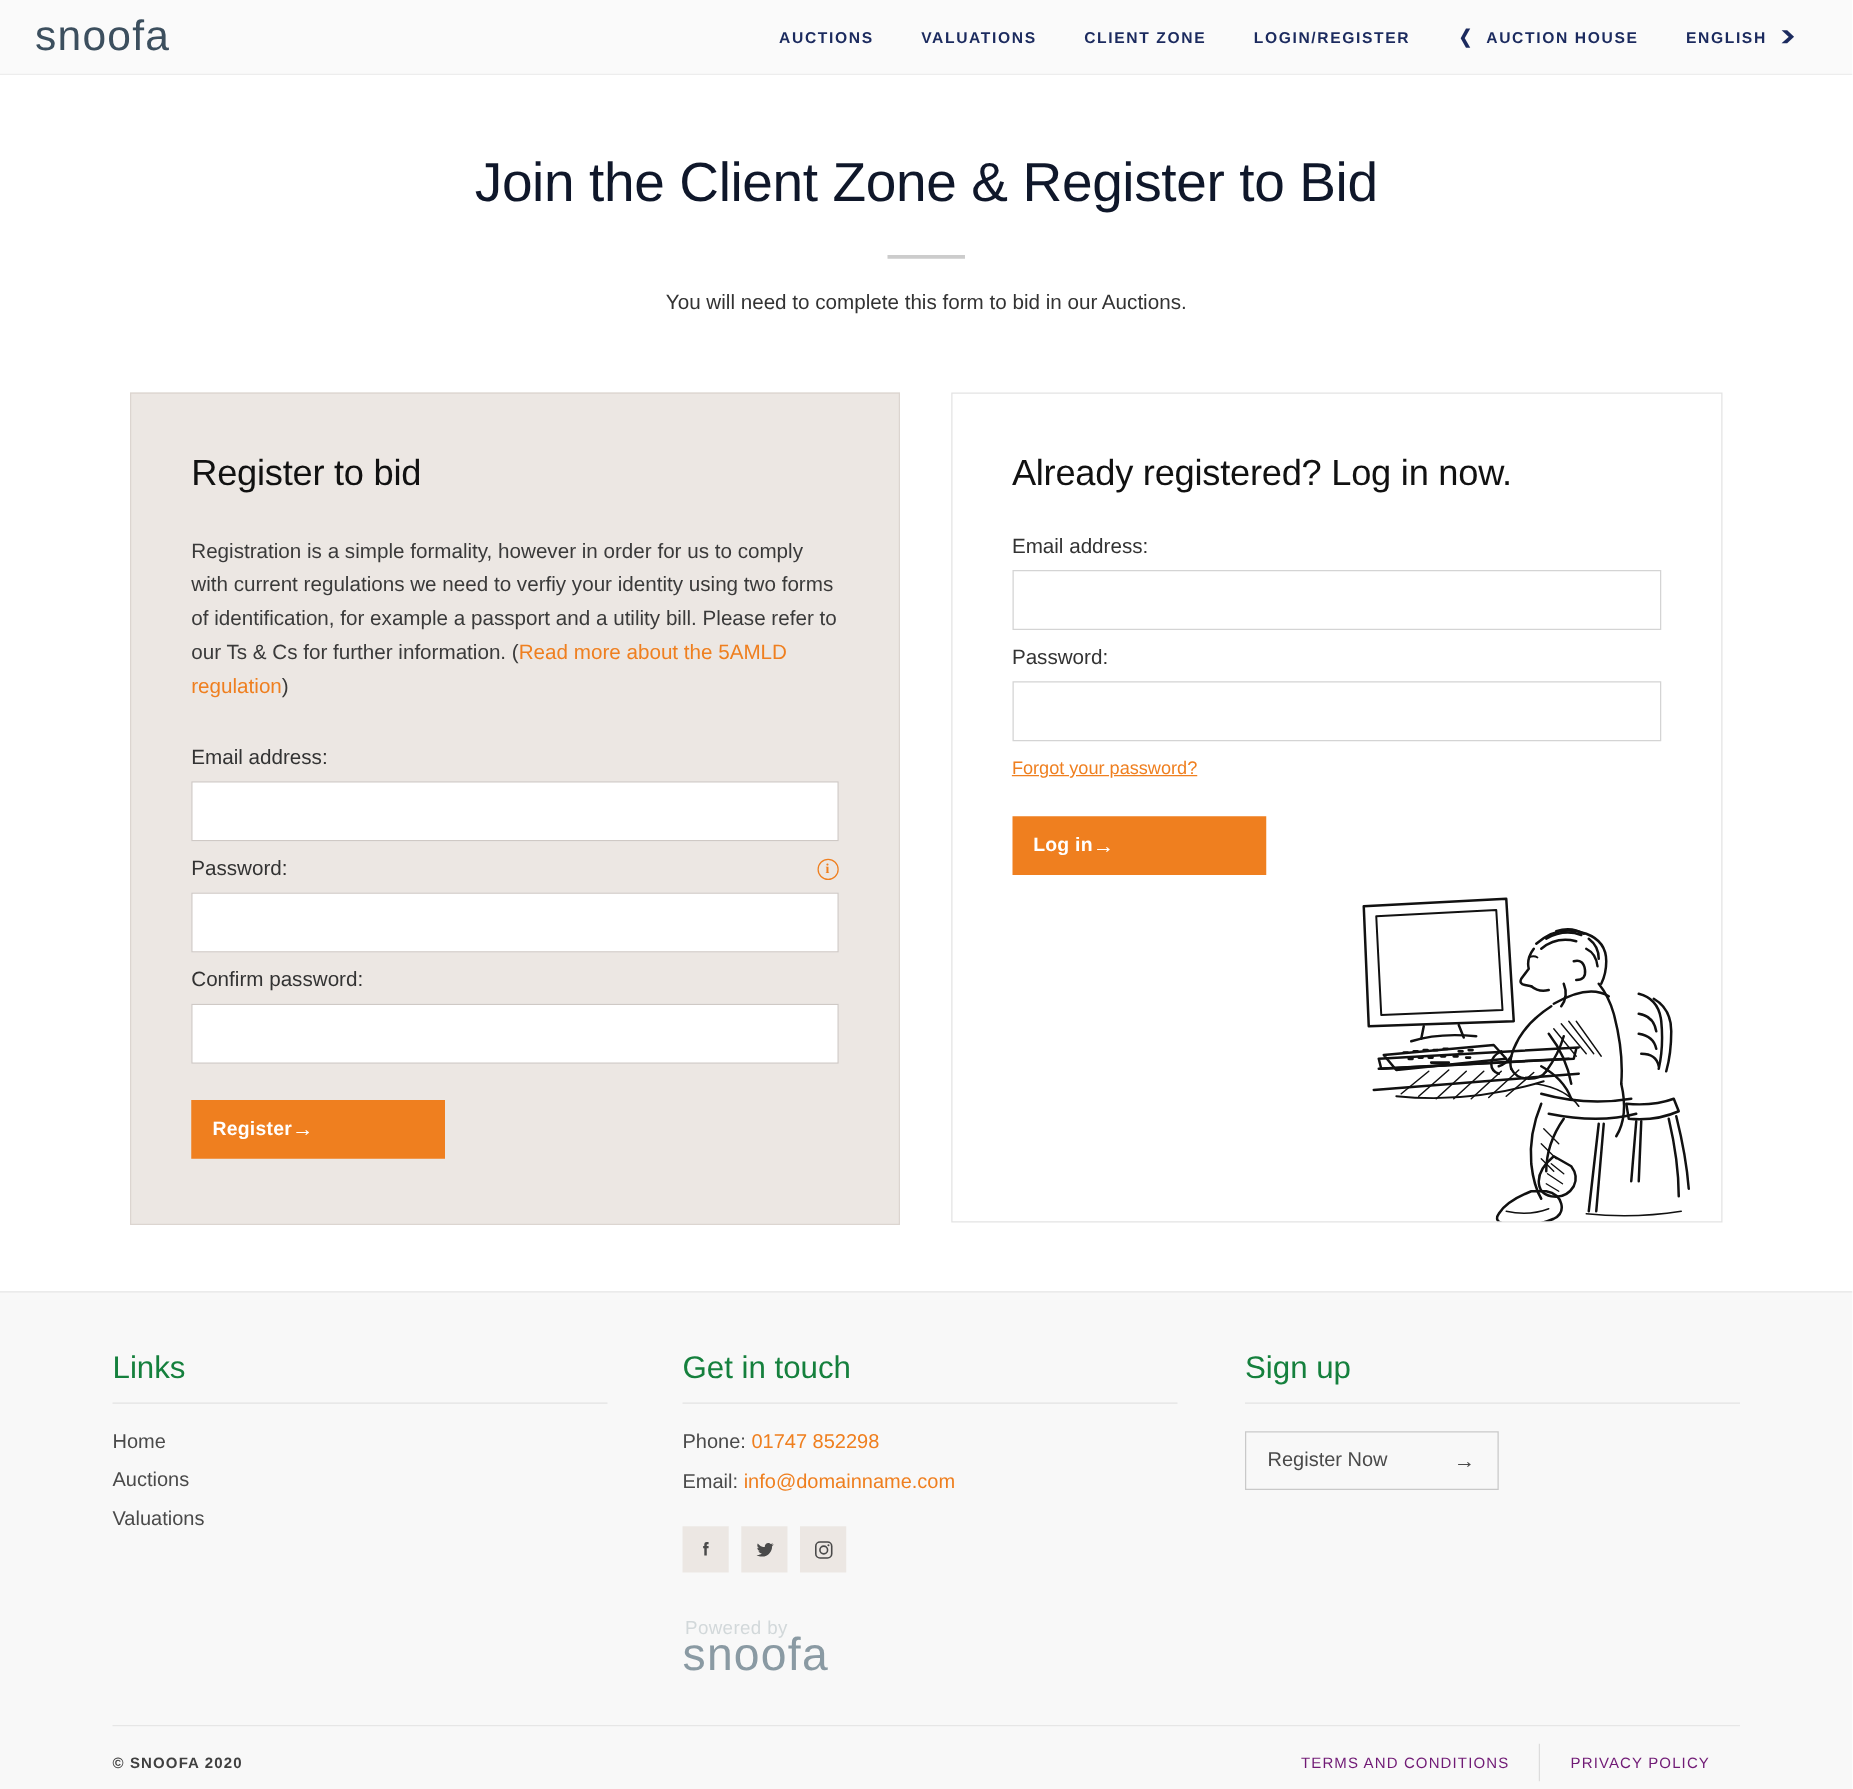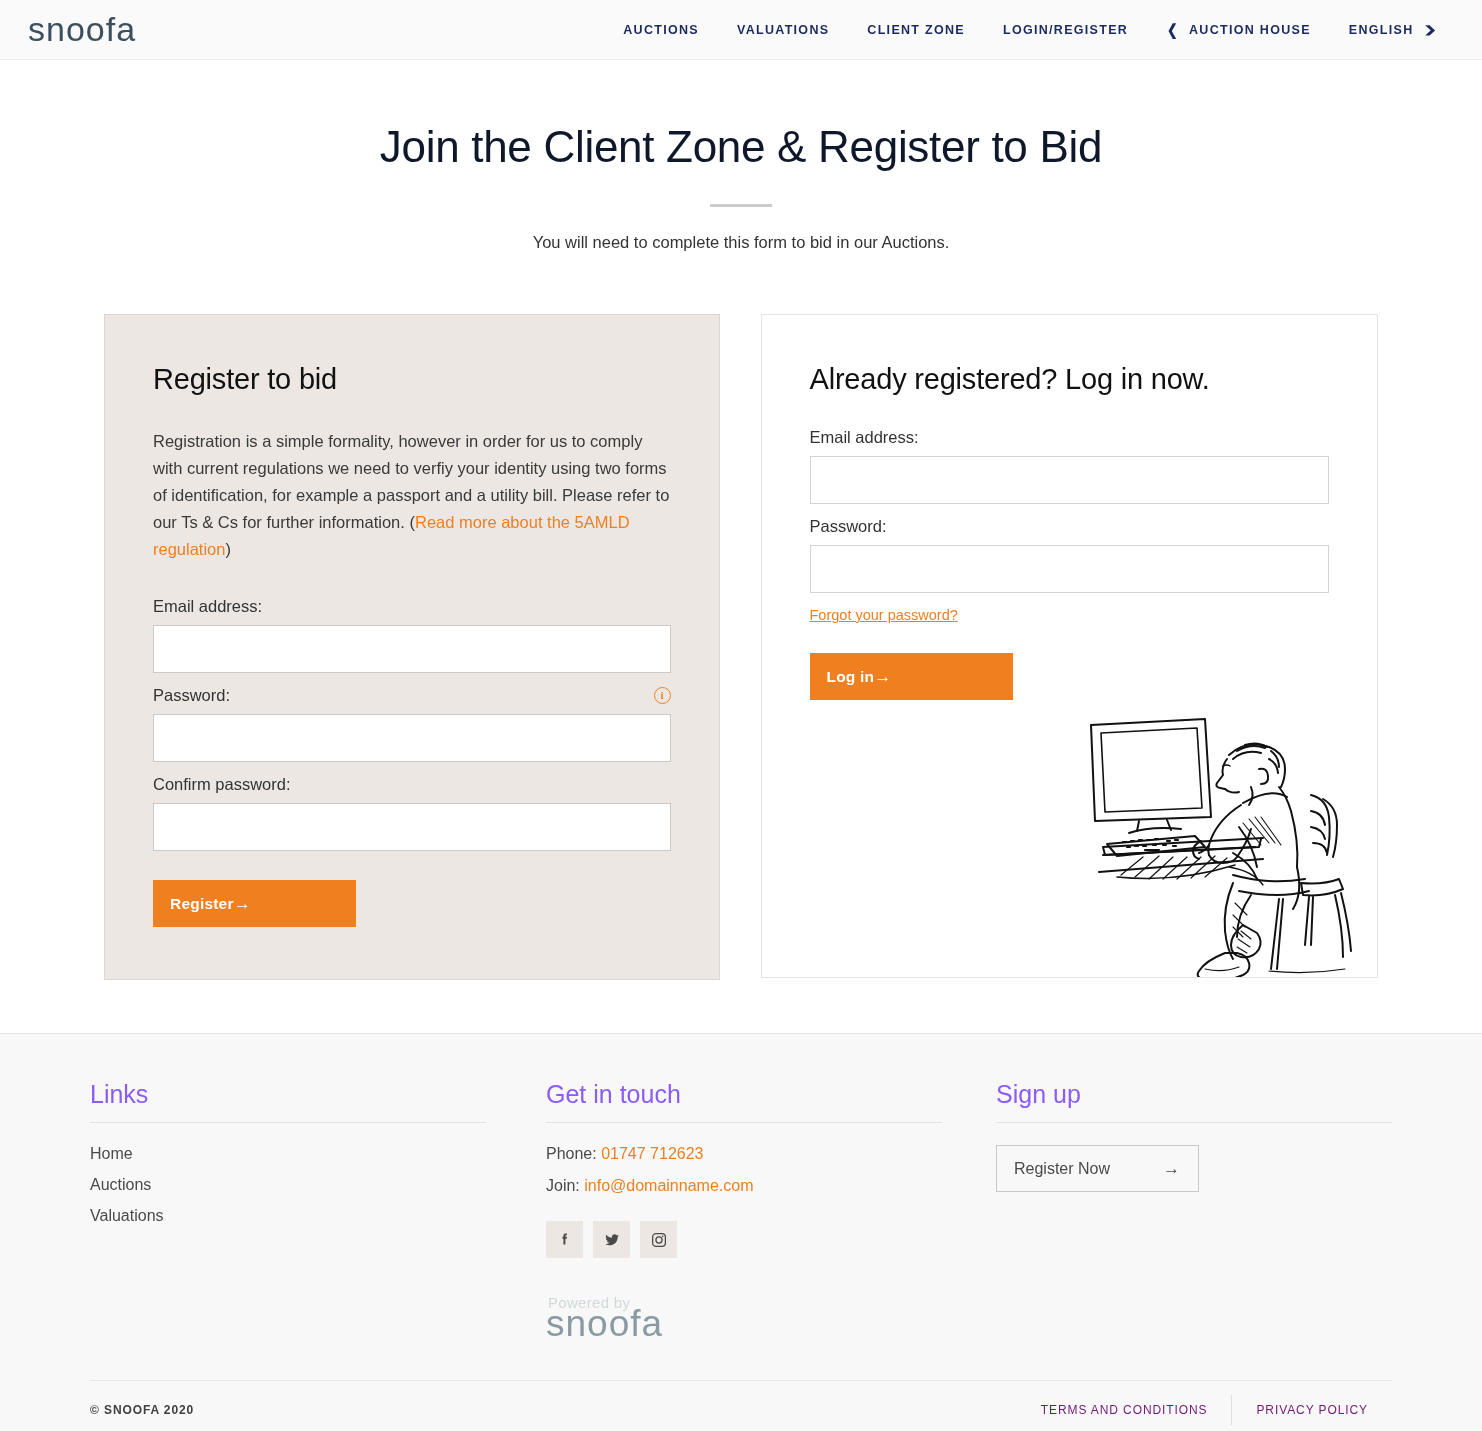--- a/index.html
+++ b/index.html
@@ -199,21 +199,21 @@
     display: flex;
     gap: 0;
   }
   .fcol { padding-right: 60px; }
   .fcol-links { width: 460px; }
   .fcol-touch { width: 450px; }
   .fcol-signup { width: 400px; padding-right: 0; }
   .fcol h3 {
     font-size: 25px;
     font-weight: 400;
-    color: #8b5cf6;
+    color: #15803d;
     margin: 0 0 13px;
   }
   .fcol-rule {
     height: 1px;
     background: #e2e2e2;
     margin-bottom: 22px;
   }
   .fcol-links .fcol-rule { width: 396px; }
   .fcol-touch .fcol-rule { width: 396px; }
   .fcol-signup .fcol-rule { width: 396px; }
@@ -484,24 +484,24 @@
       <div class="fcol-rule"></div>
       <a class="flink" href="#">Home</a>
       <a class="flink" href="#">Auctions</a>
       <a class="flink" href="#">Valuations</a>
     </div>
 
     <div class="fcol fcol-touch">
       <h3>Get in touch</h3>
       <div class="fcol-rule"></div>
       <div class="ftext">
-        <span>Phone: </span><a class="link-orange" href="#">01747 712623</a>
+        <span>Phone: </span><a class="link-orange" href="#">01747 852298</a>
       </div>
       <div class="ftext">
-        <span>Join: </span><a class="link-orange" href="#">info@domainname.com</a>
+        <span>Email: </span><a class="link-orange" href="#">info@domainname.com</a>
       </div>
 
       <div class="socials">
         <a class="social" href="#">
           <svg width="17" height="17" viewBox="0 0 24 24" fill="#4a4a4a" stroke="none">
             <path d="M15.4 8.2h-2.1V6.9c0-.6.4-.8.7-.8h1.3V3.6h-2c-2.3 0-2.8 1.7-2.8 2.8v1.8H9.2v2.6h1.3V19h2.8v-8.2h2l.1-2.6z"></path>
           </svg>
         </a>
         <a class="social" href="#">
           <svg width="18" height="18" viewBox="0 0 24 24" fill="#4a4a4a" stroke="none">

